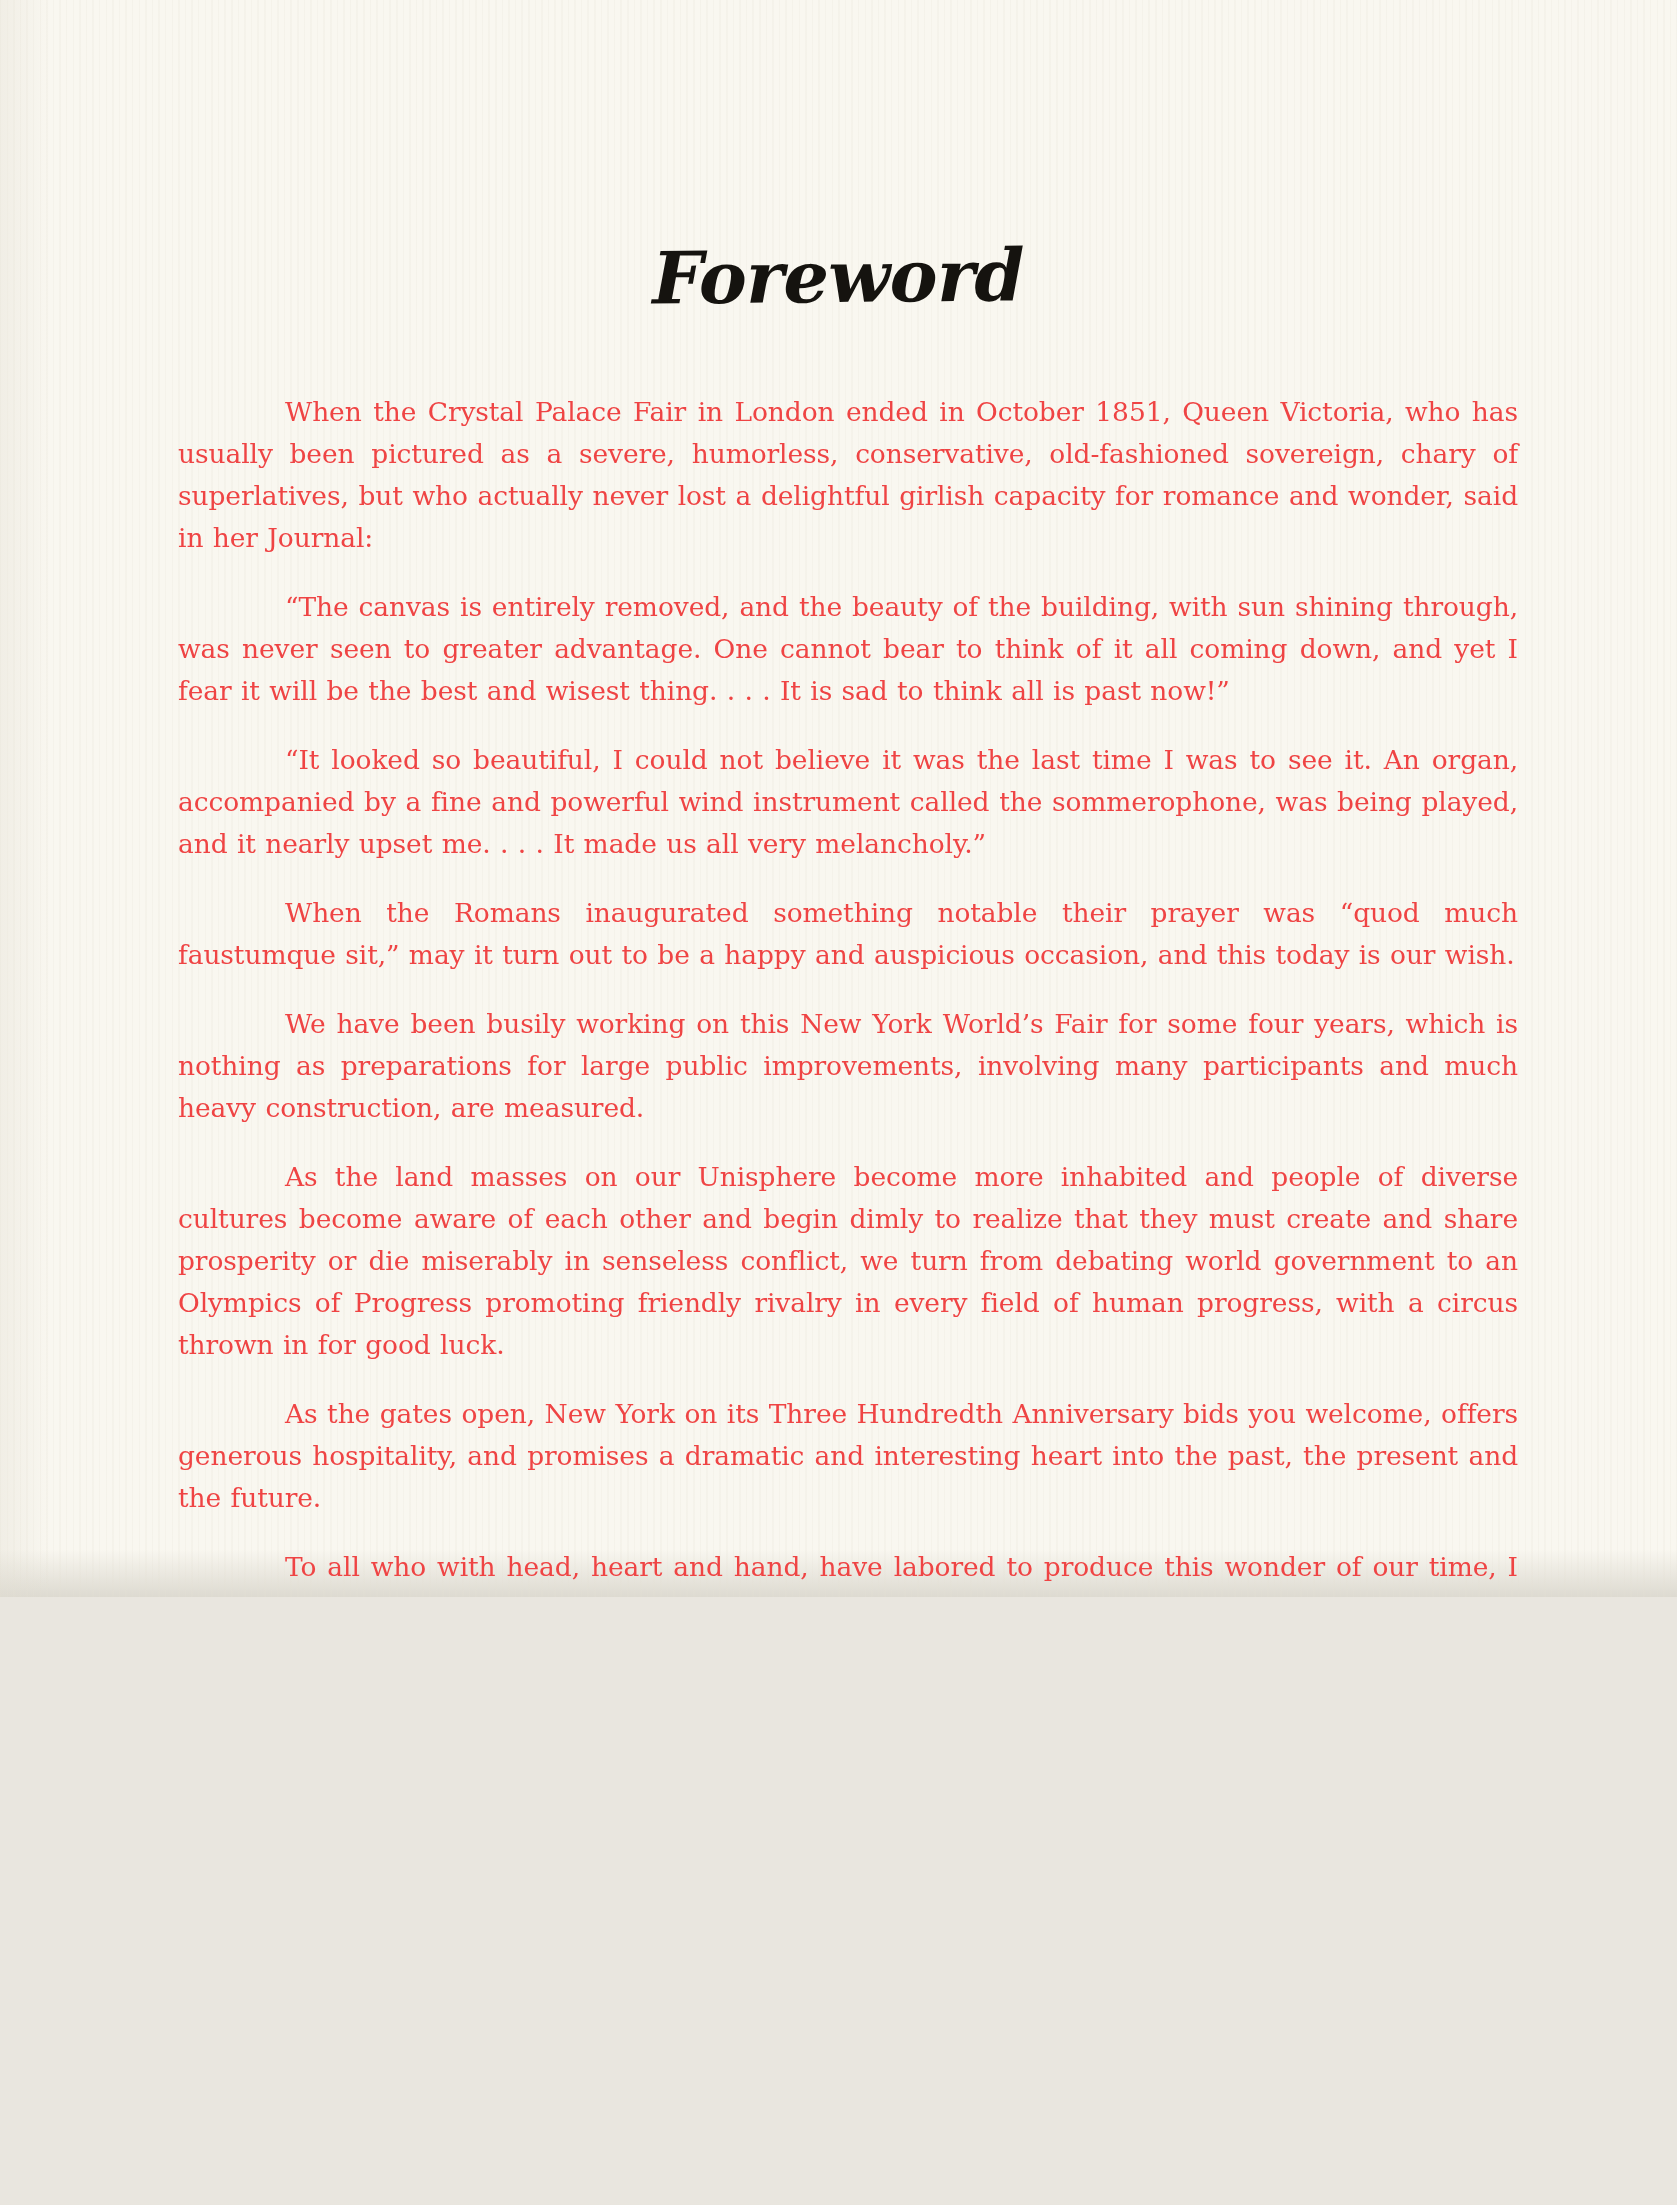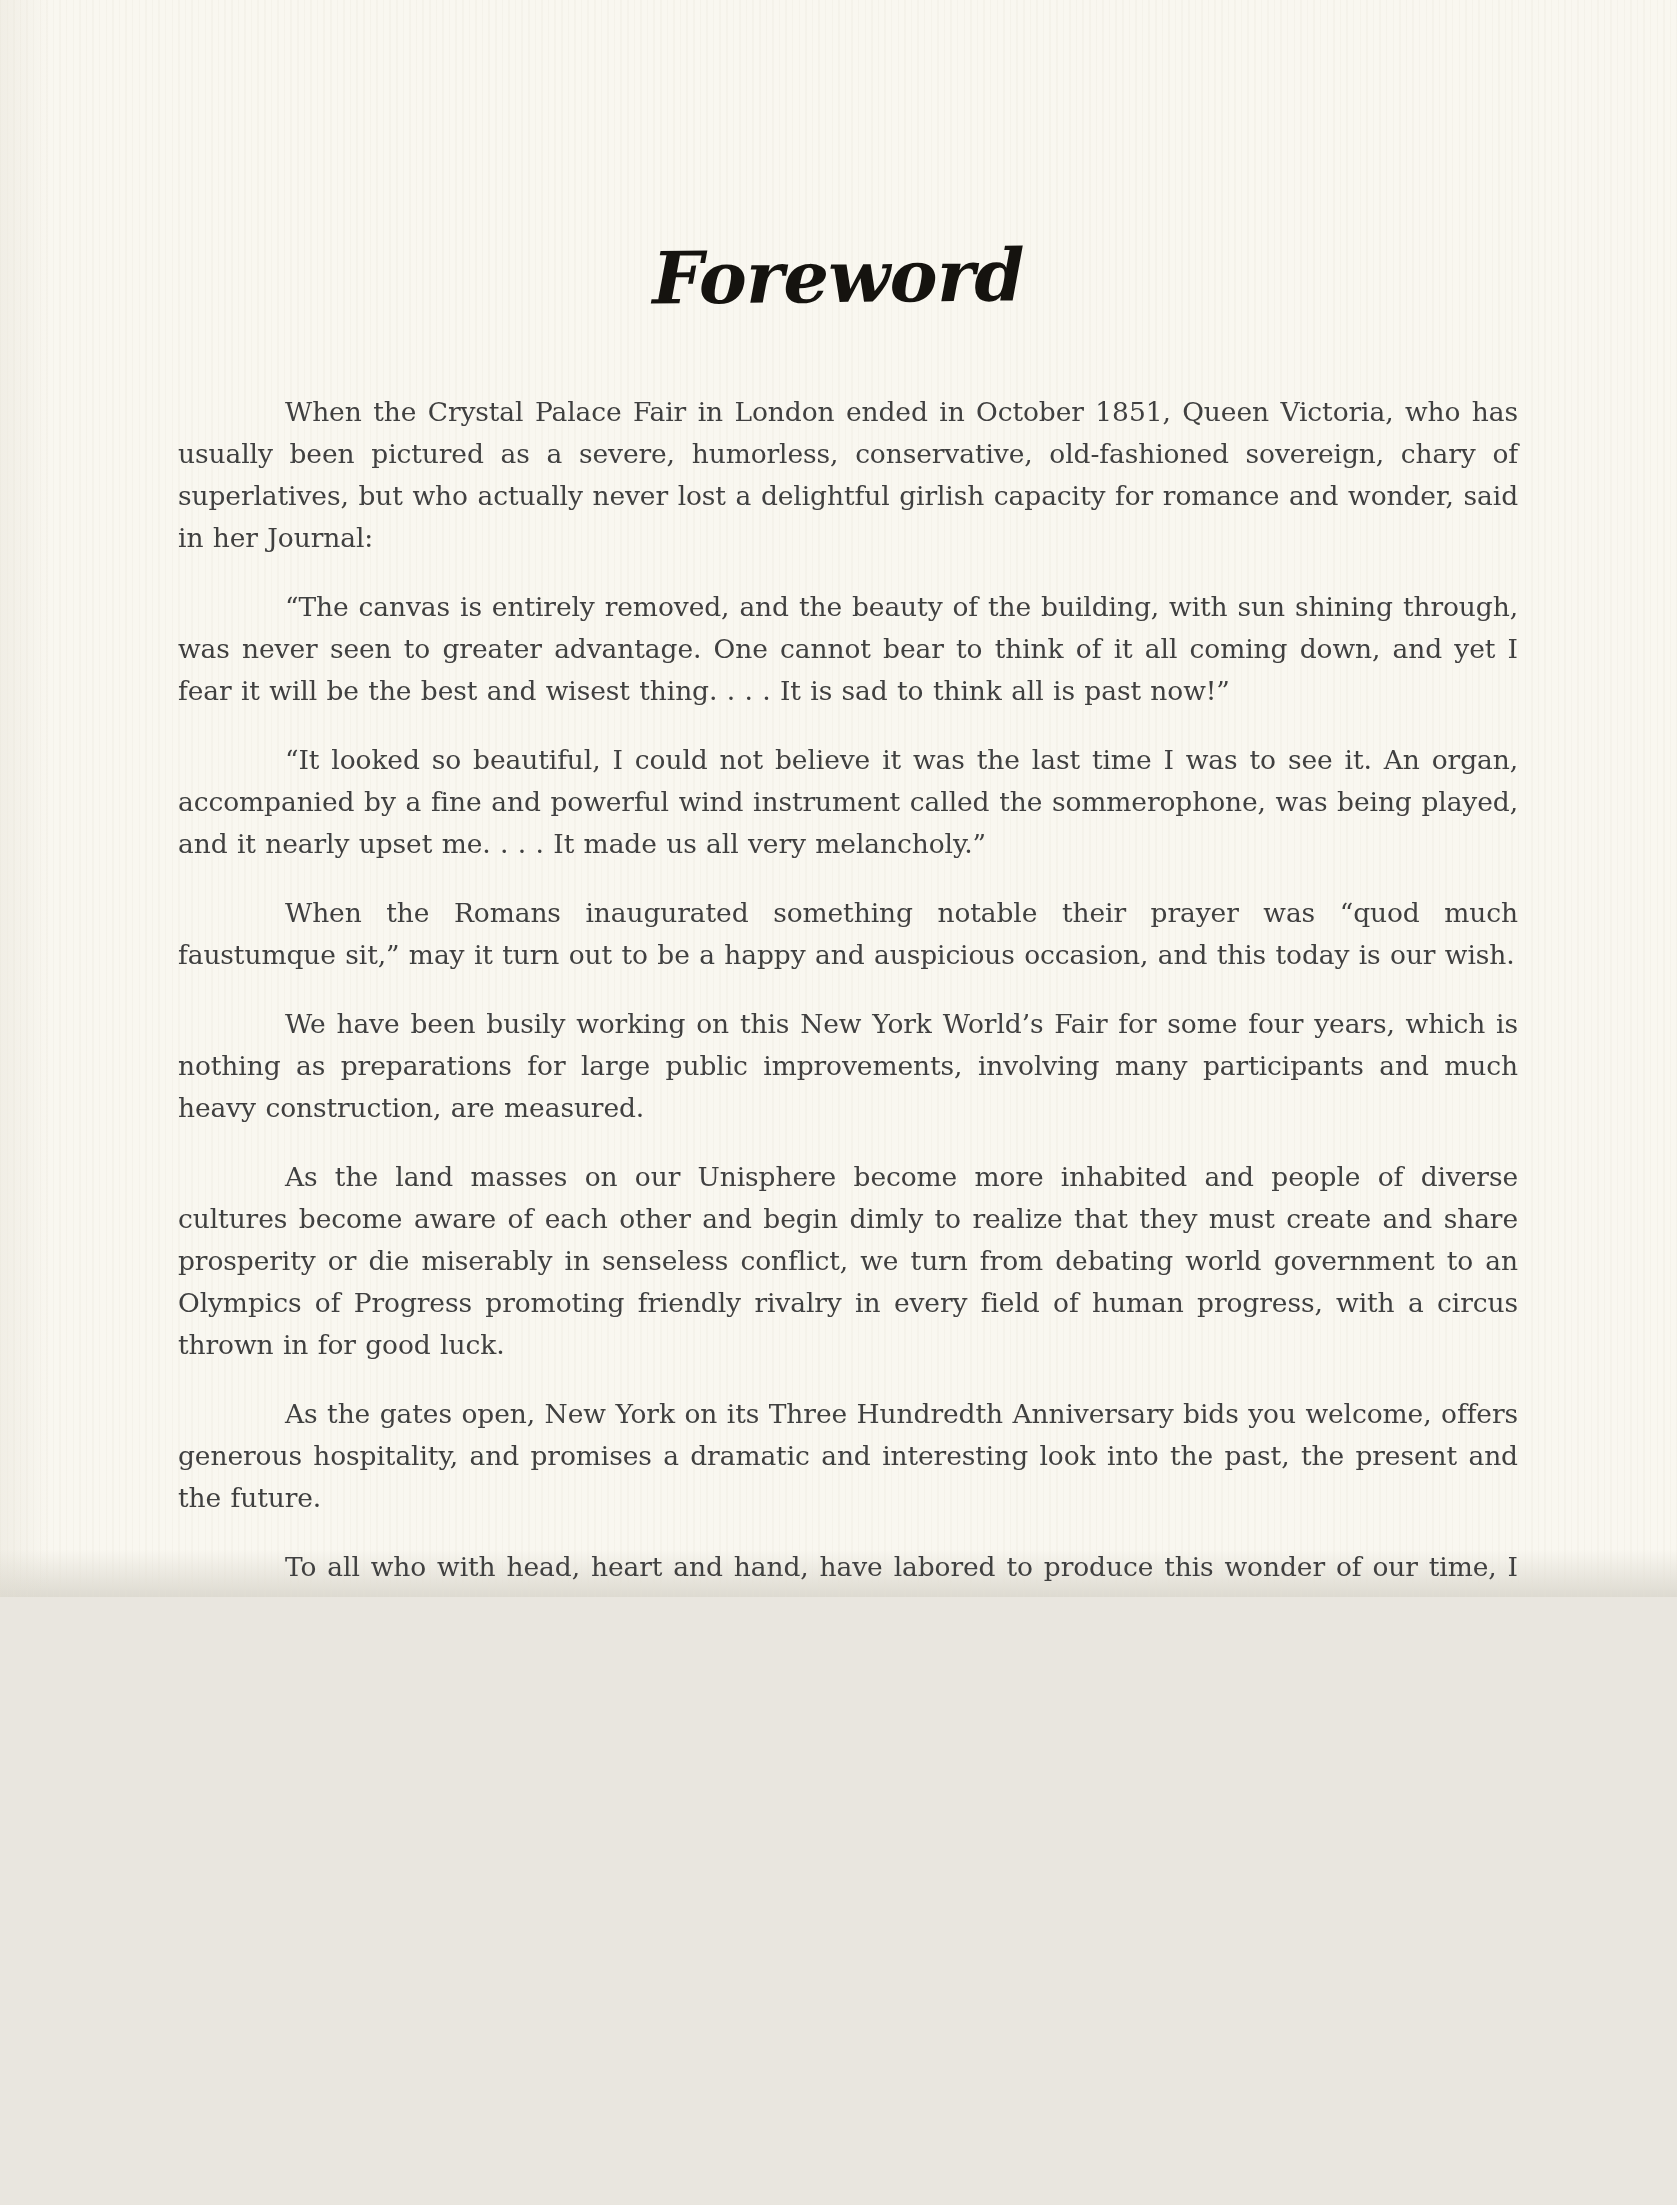--- a/index.html
+++ b/index.html
@@ -48,21 +48,21 @@
     width: 1342px;
   }
   .body-text p {
     margin: 0 2px 27px 0;
     font-size: 26.5px;
     line-height: 42px;
     letter-spacing: -0.1px;
     word-spacing: 1.1px;
     text-align: justify;
     text-indent: 107px;
-    color: #404040;
+    color: #ef4444;
   }
   .sig-block {
     position: absolute;
     left: 1038px;
     top: 1695px;
     width: 441px;
     height: 169px;
   }
   .sig-svg {
     position: absolute;
@@ -105,21 +105,21 @@
 
   <h1 class="title">Foreword</h1>
 
   <div class="body-text">
     <p>When the Crystal Palace Fair in London ended in October 1851, Queen Victoria, who has usually been pictured as a severe, humorless, conservative, old-fashioned sovereign, chary of superlatives, but who actually never lost a delightful girlish capacity for romance and wonder, said in her Journal:</p>
     <p>“The canvas is entirely removed, and the beauty of the building, with sun shining through, was never seen to greater advantage. One cannot bear to think of it all coming down, and yet I fear it will be the best and wisest thing.&nbsp;.&nbsp;.&nbsp;. It is sad to think all is past now!”</p>
     <p>“It looked so beautiful, I could not believe it was the last time I was to see it. An organ, accompanied by a fine and powerful wind instrument called the sommerophone, was being played, and it nearly upset me.&nbsp;.&nbsp;.&nbsp;. It made us all very melancholy.”</p>
     <p>When the Romans inaugurated something notable their prayer was “quod much faustumque sit,” may it turn out to be a happy and auspicious occasion, and this today is our wish.</p>
     <p>We have been busily working on this New York World’s Fair for some four years, which is nothing as preparations for large public improvements, involving many participants and much heavy construction, are measured.</p>
     <p>As the land masses on our Unisphere become more inhabited and people of diverse cultures become aware of each other and begin dimly to realize that they must create and share prosperity or die miserably in senseless conflict, we turn from debating world government to an Olympics of Progress promoting friendly rivalry in every field of human progress, with a circus thrown in for good luck.</p>
-    <p>As the gates open, New York on its Three Hundredth Anniversary bids you welcome, offers generous hospitality, and promises a dramatic and interesting look into the past, the present and the future.</p>
+    <p>As the gates open, New York on its Three Hundredth Anniversary bids you welcome, offers generous hospitality, and promises a dramatic and interesting heart into the past, the present and the future.</p>
     <p>To all who with head, heart and hand, have labored to produce this wonder of our time, I offer the thanks of the Fair administration.</p>
   </div>
 
   <div class="sig-block">
     <svg class="sig-svg" viewBox="0 0 580 160" aria-hidden="true">
       <path d="M 8 150
                C 35 122 90 58 120 20
                C 127 12 131 16 128 28
                C 118 64 106 108 100 132
                C 98 142 104 141 110 130

